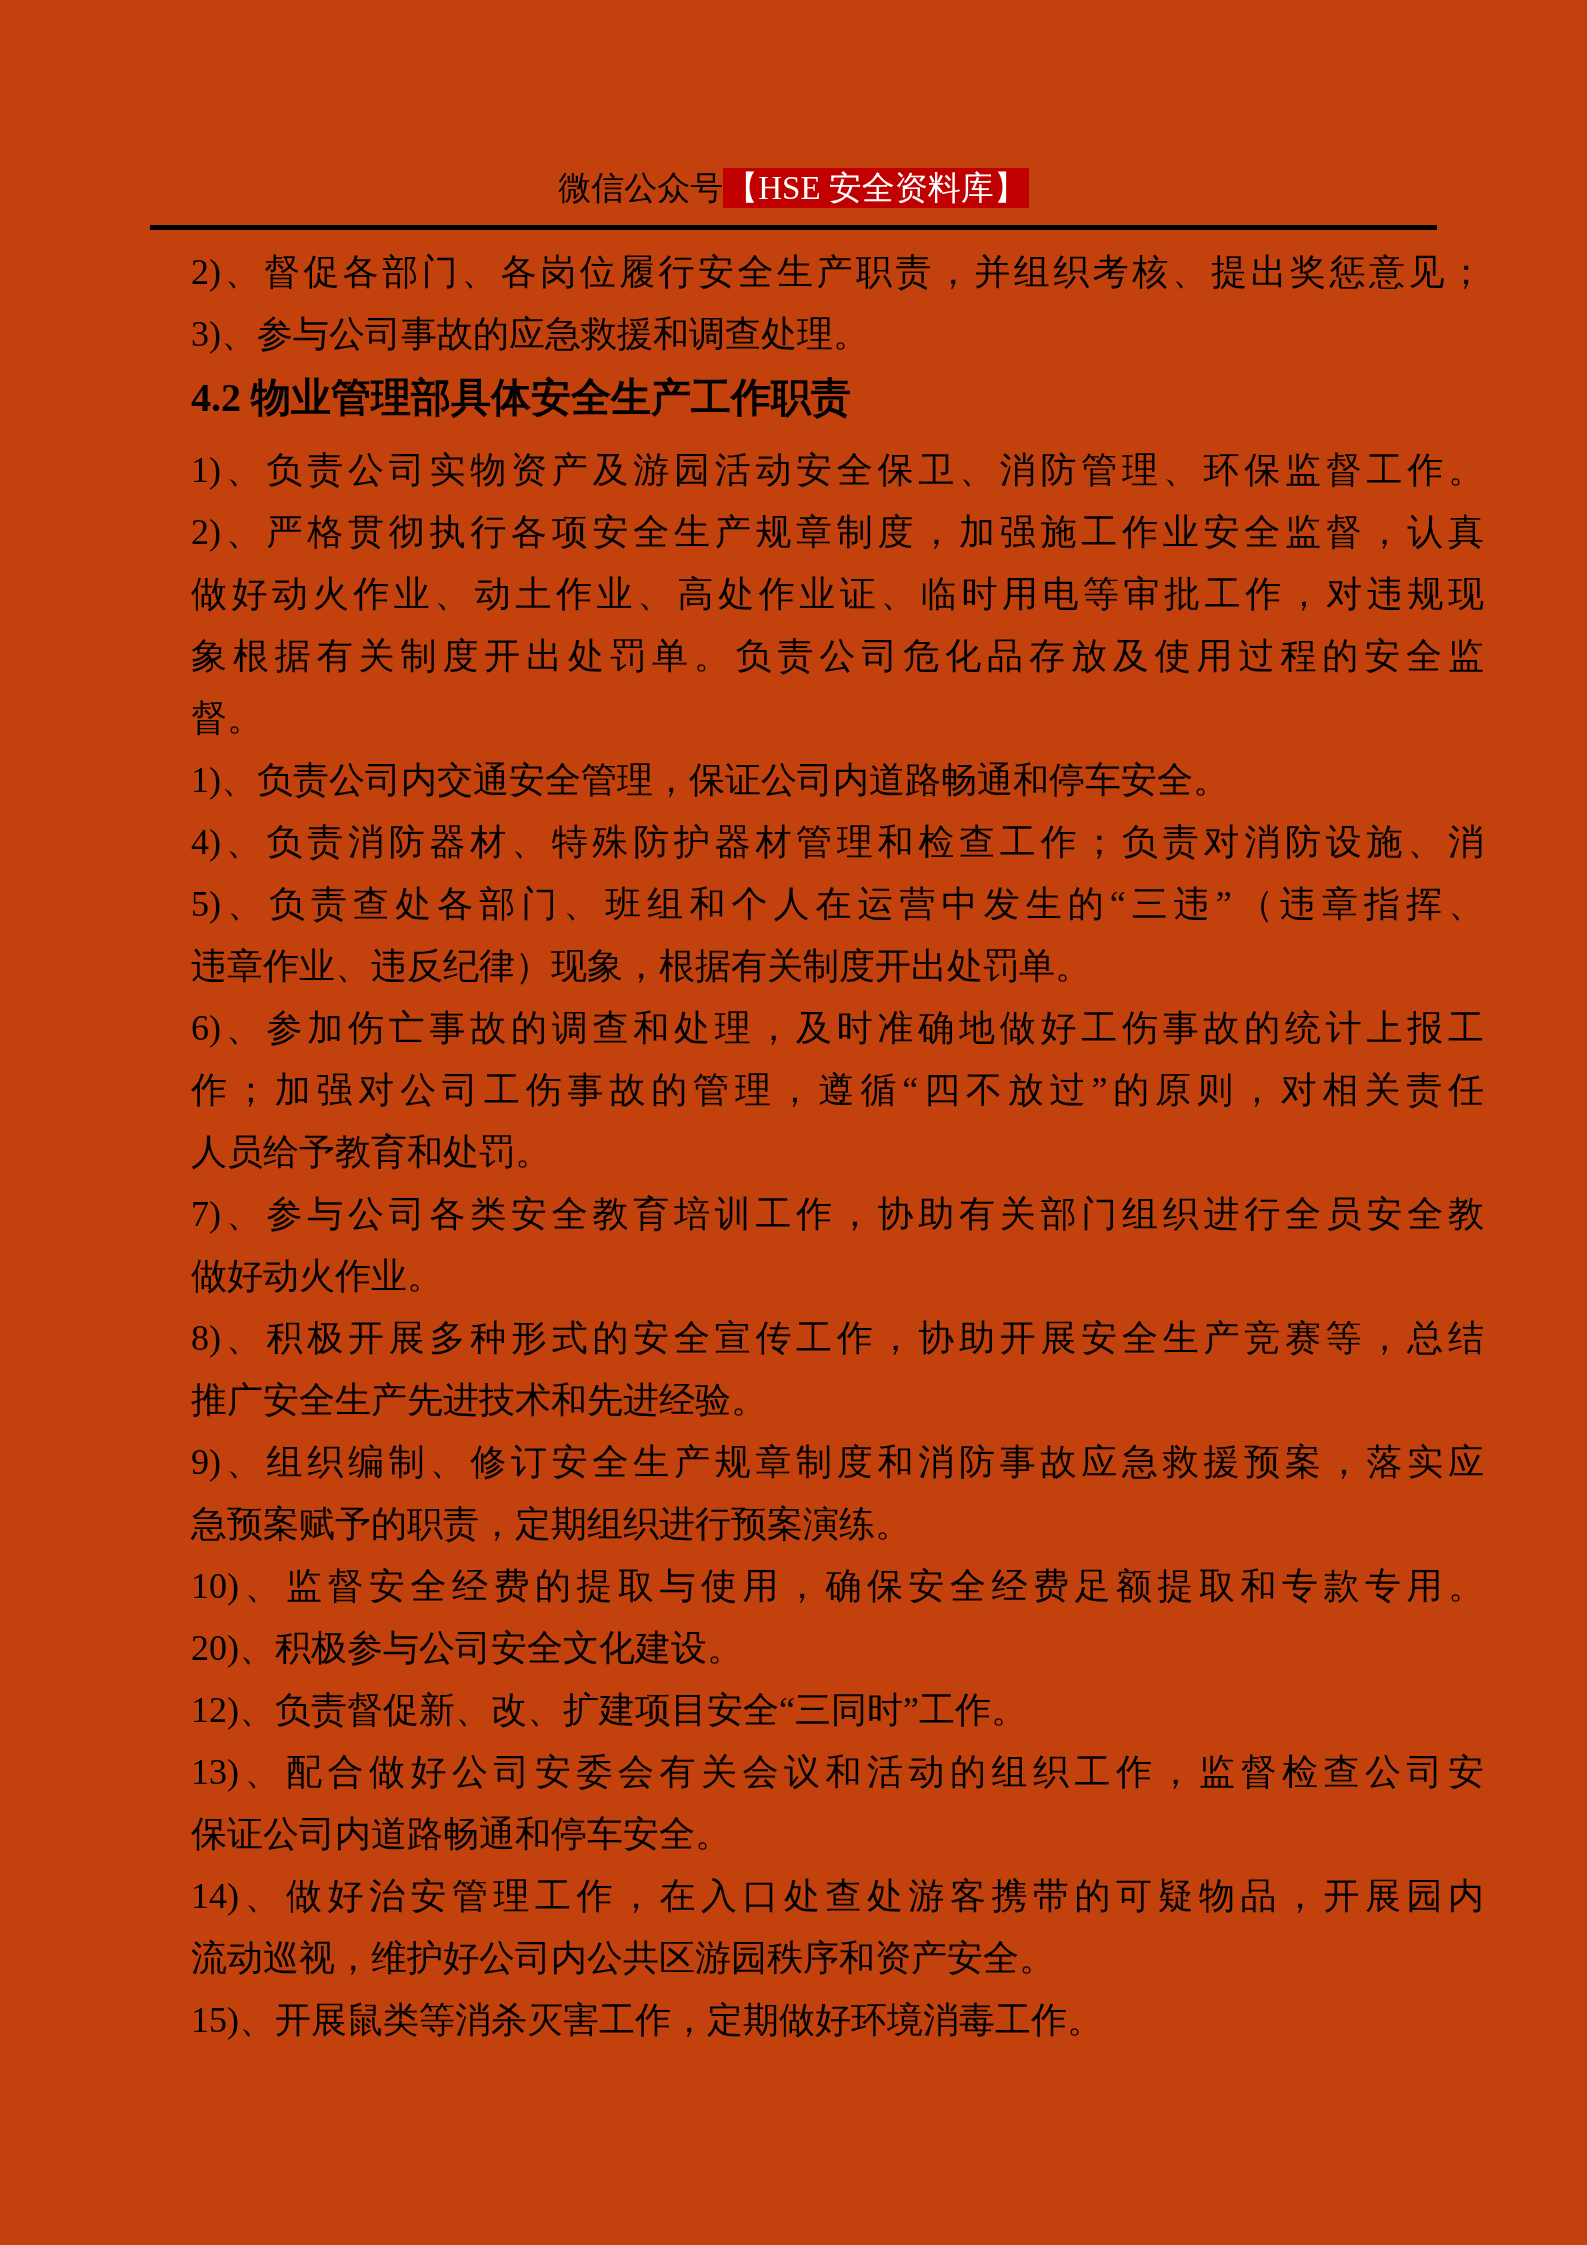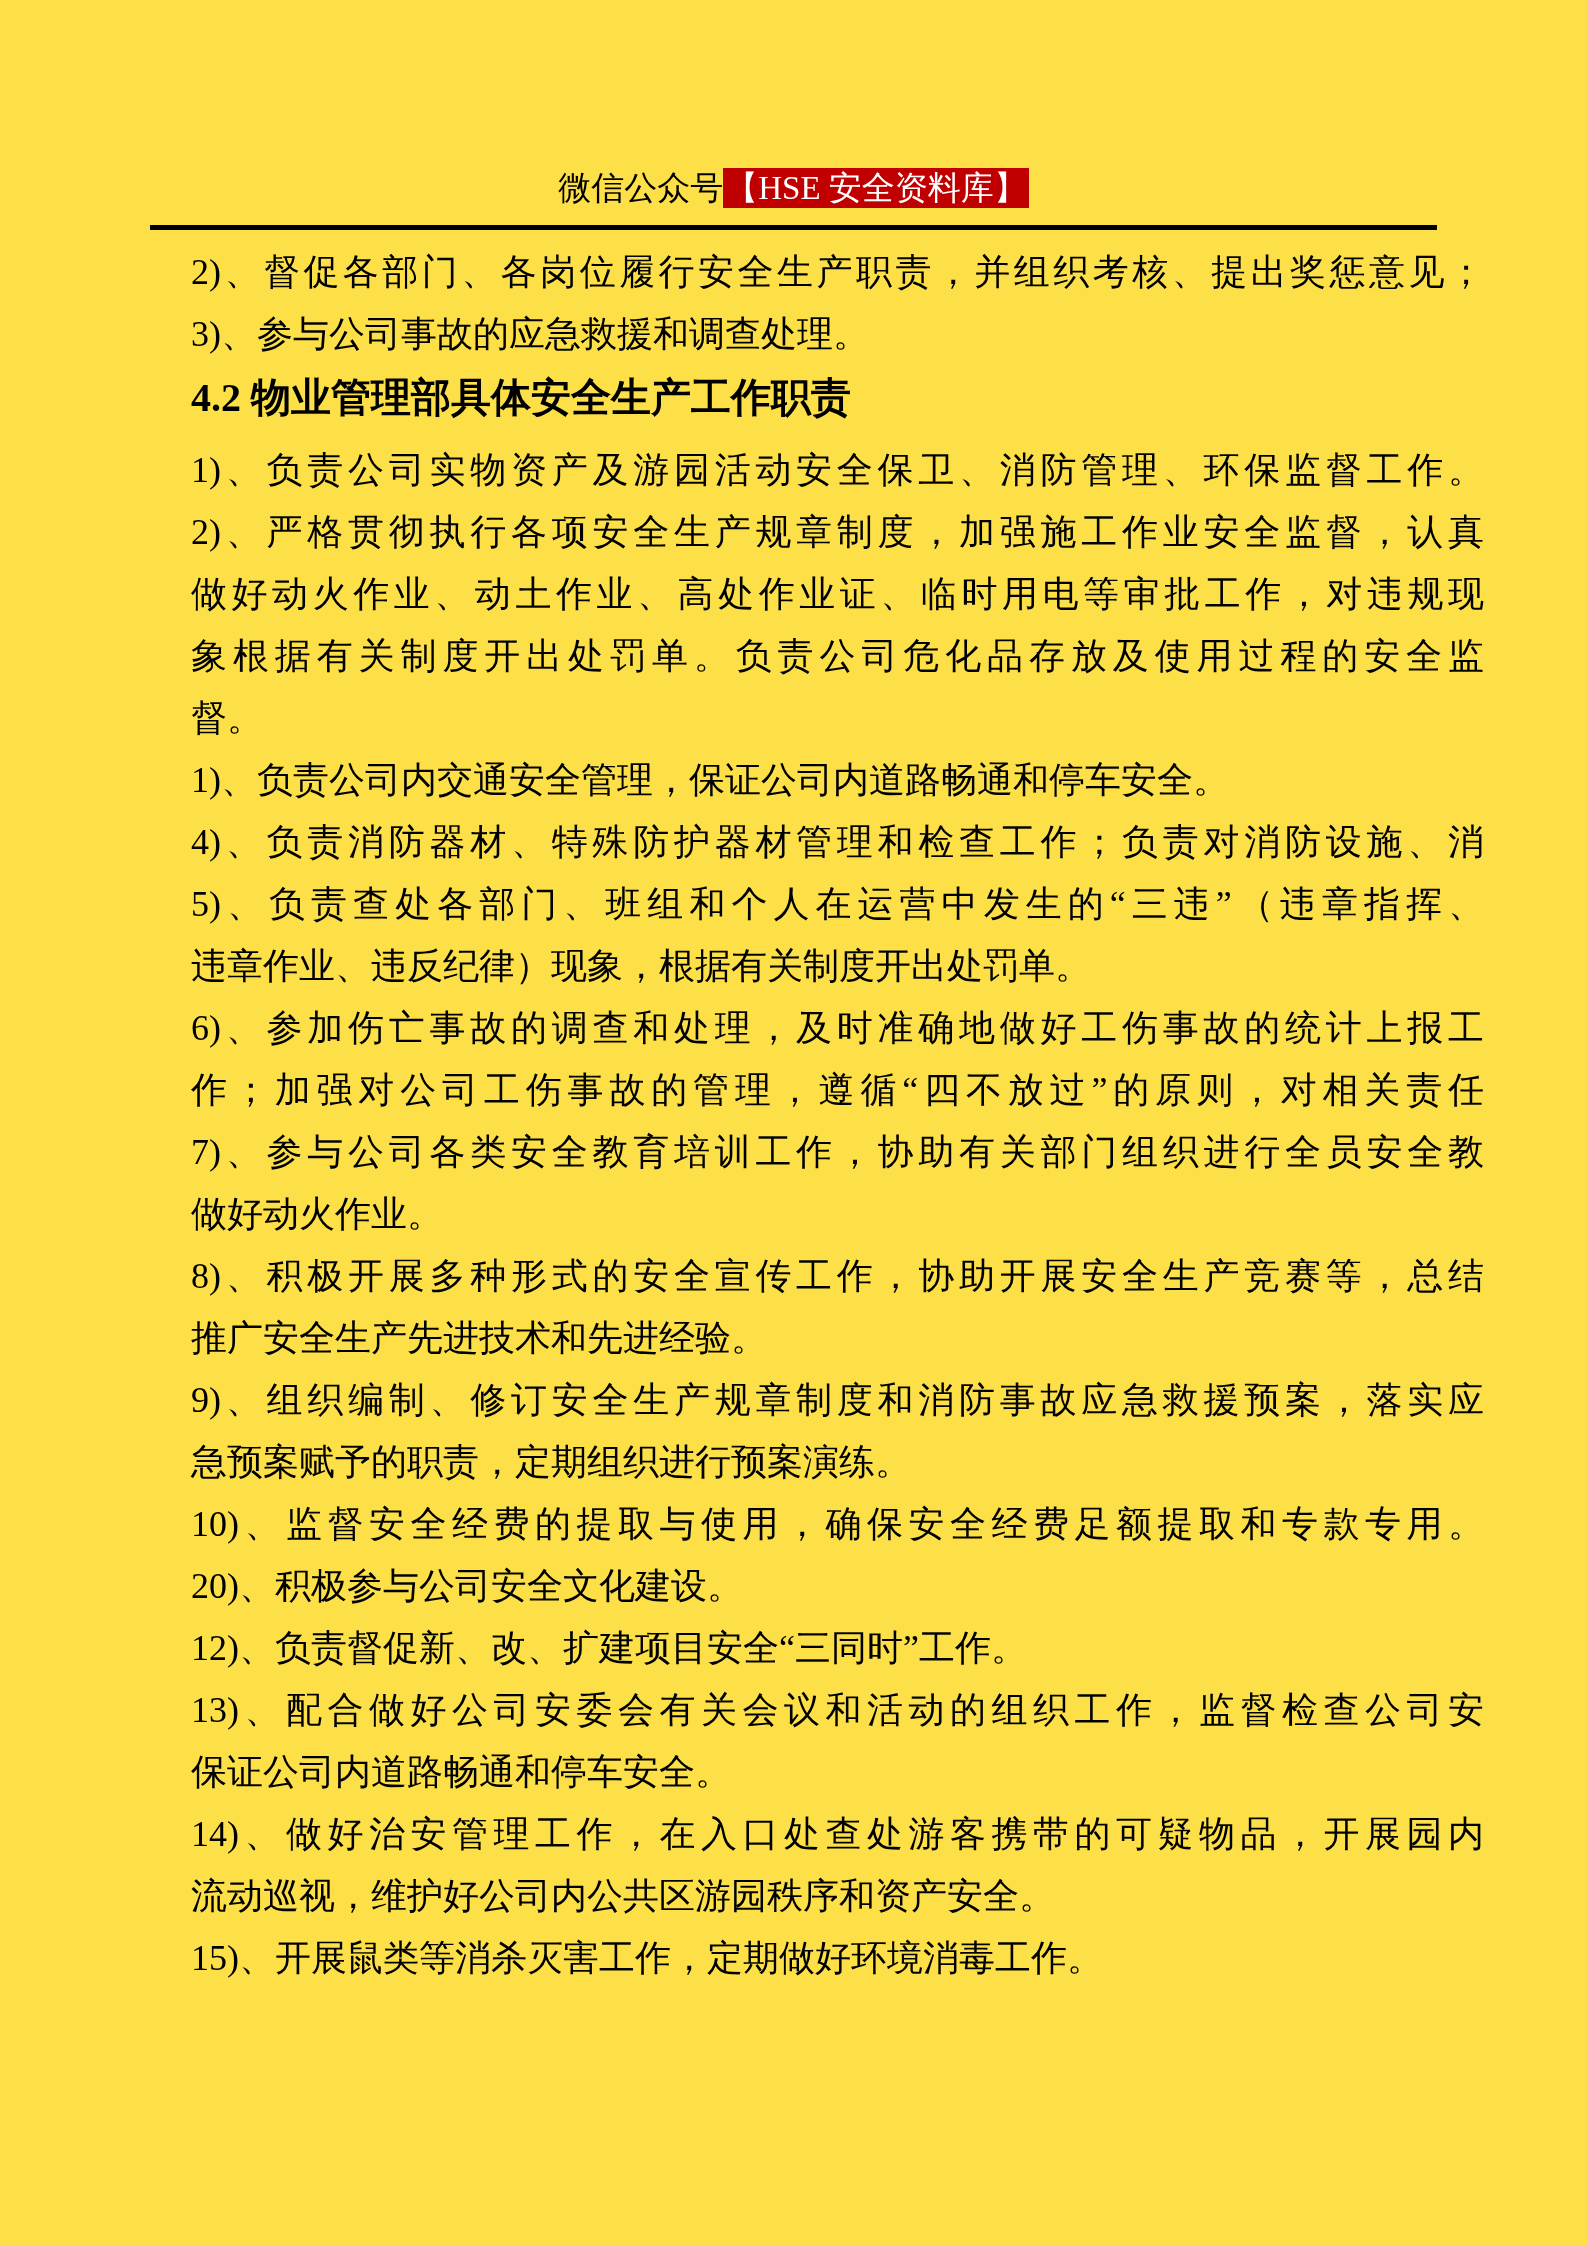--- a/index.html
+++ b/index.html
@@ -1,20 +1,20 @@
 <!DOCTYPE html>
 <html style="--hl-bg: #c00000; --hl-text: #ffffff; --text-color: #000000; --rule-color: #000000;"><head>
 <meta charset="utf-8">
 <style>
   html,body{margin:0;padding:0;}
   body{background:#888;}
   .page{
     position:relative;
     width:1587px;height:2245px;
-    background:#fde047;
+    background:#c2410c;
     margin:0 auto;
     overflow:hidden;
     font-family:"Liberation Serif","DejaVu Serif",serif;
     color:var(--text-color,#000);
   }
   .page-header{
     position:absolute;
     top:163px;left:150px;width:1287px;
     text-align:center;
     font-size:33px;
@@ -68,20 +68,21 @@
       <div class="line justify">2)、严格贯彻执行各项安全生产规章制度，加强施工作业安全监督，认真</div>
       <div class="line justify">做好动火作业、动土作业、高处作业证、临时用电等审批工作，对违规现</div>
       <div class="line justify">象根据有关制度开出处罚单。负责公司危化品存放及使用过程的安全监</div>
       <div class="line left">督。</div>
       <div class="line left">1)、负责公司内交通安全管理，保证公司内道路畅通和停车安全。</div>
       <div class="line justify">4)、负责消防器材、特殊防护器材管理和检查工作；负责对消防设施、消</div>
       <div class="line justify">5)、负责查处各部门、班组和个人在运营中发生的“三违”（违章指挥、</div>
       <div class="line left">违章作业、违反纪律）现象，根据有关制度开出处罚单。</div>
       <div class="line justify">6)、参加伤亡事故的调查和处理，及时准确地做好工伤事故的统计上报工</div>
       <div class="line justify">作；加强对公司工伤事故的管理，遵循“四不放过”的原则，对相关责任</div>
+      <div class="line left">人员给予教育和处罚。</div>
       <div class="line justify">7)、参与公司各类安全教育培训工作，协助有关部门组织进行全员安全教</div>
       <div class="line left">做好动火作业。</div>
       <div class="line justify">8)、积极开展多种形式的安全宣传工作，协助开展安全生产竞赛等，总结</div>
       <div class="line left">推广安全生产先进技术和先进经验。</div>
       <div class="line justify">9)、组织编制、修订安全生产规章制度和消防事故应急救援预案，落实应</div>
       <div class="line left">急预案赋予的职责，定期组织进行预案演练。</div>
       <div class="line justify">10)、监督安全经费的提取与使用，确保安全经费足额提取和专款专用。</div>
       <div class="line left">20)、积极参与公司安全文化建设。</div>
       <div class="line left">12)、负责督促新、改、扩建项目安全“三同时”工作。</div>
       <div class="line justify">13)、配合做好公司安委会有关会议和活动的组织工作，监督检查公司安</div>

